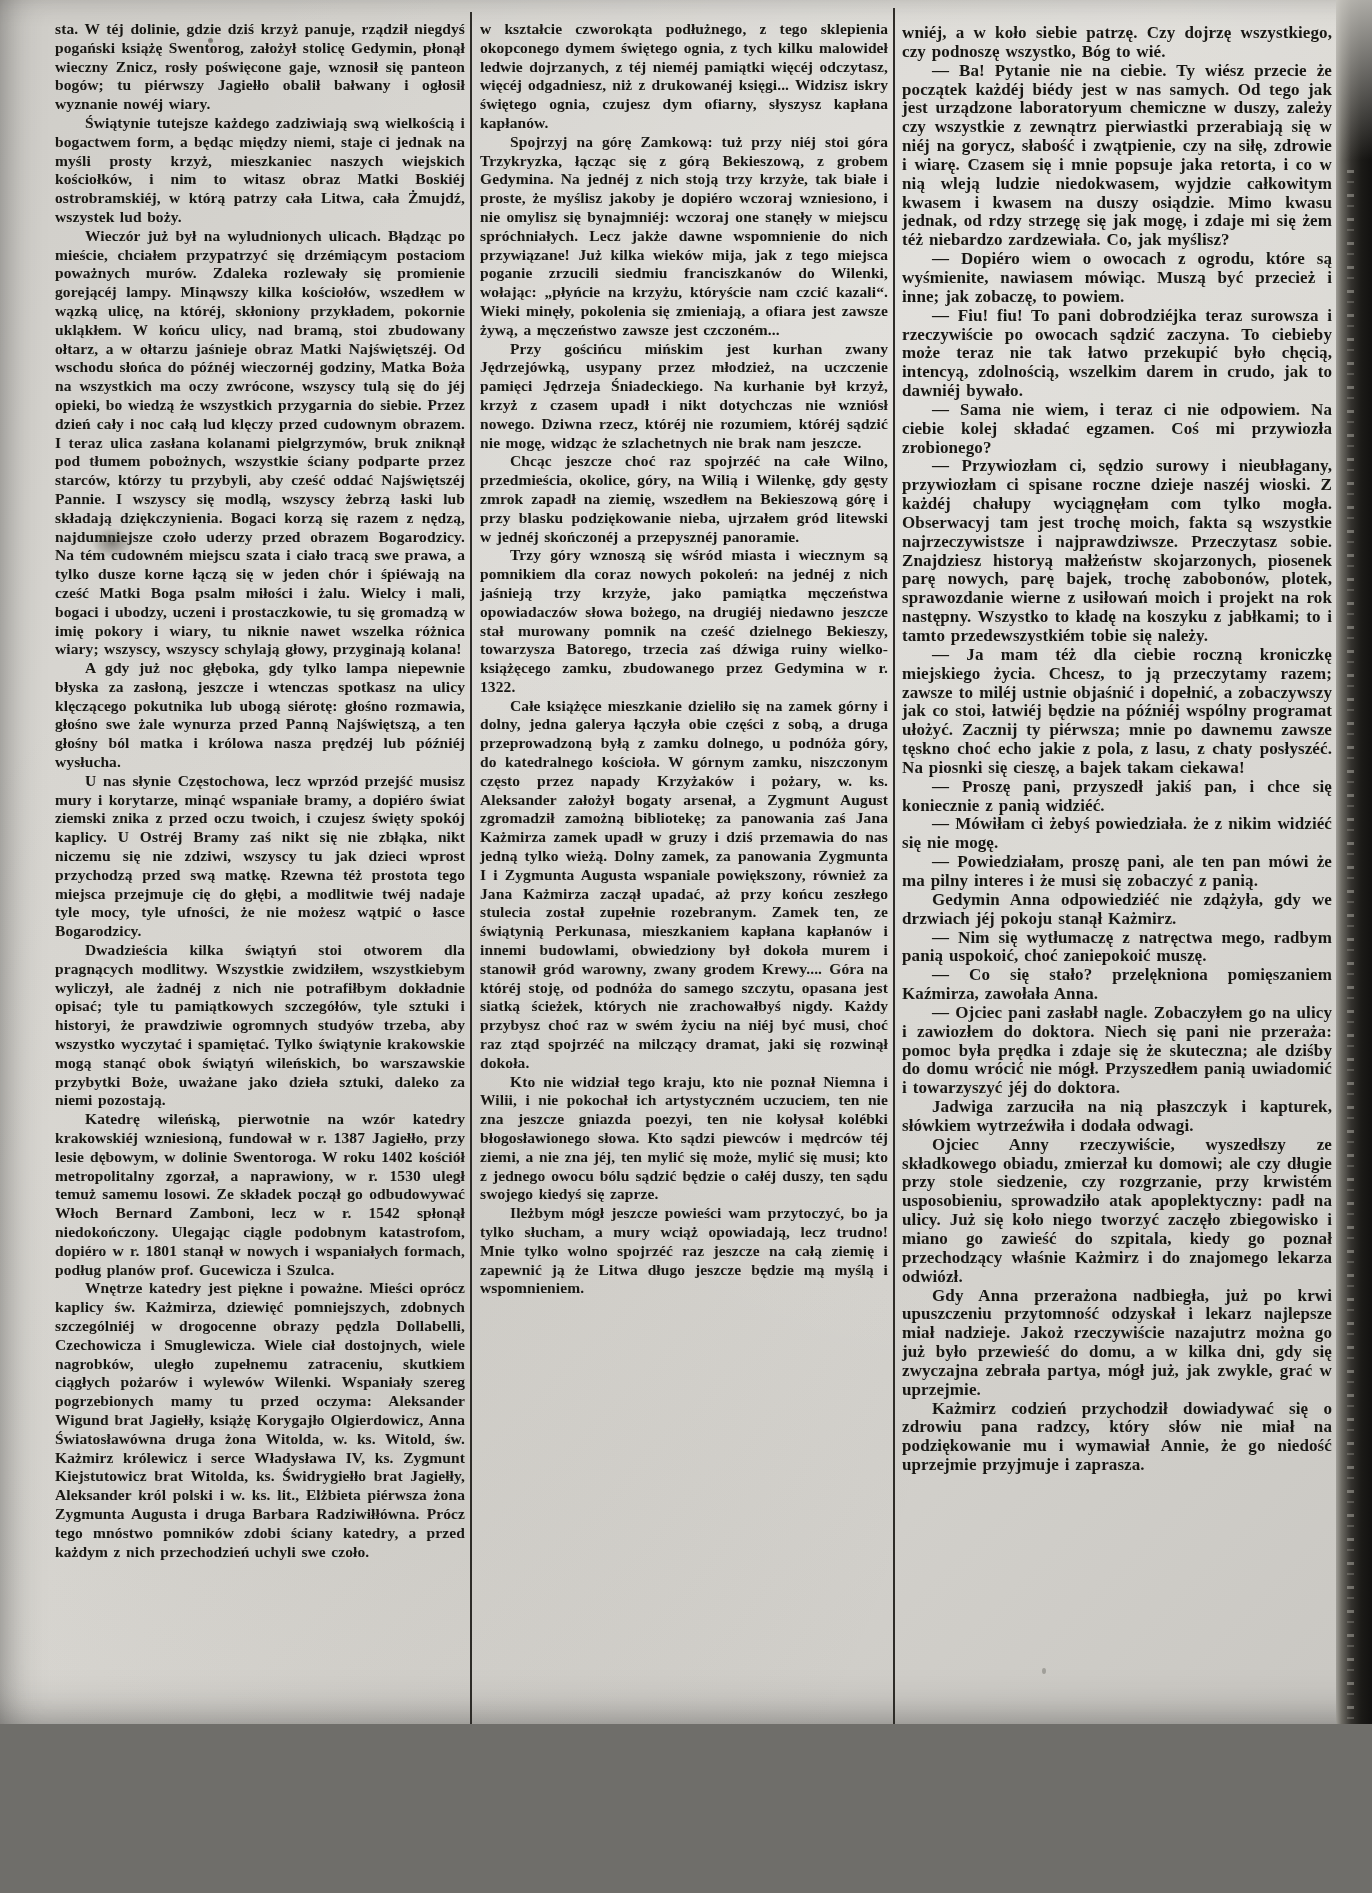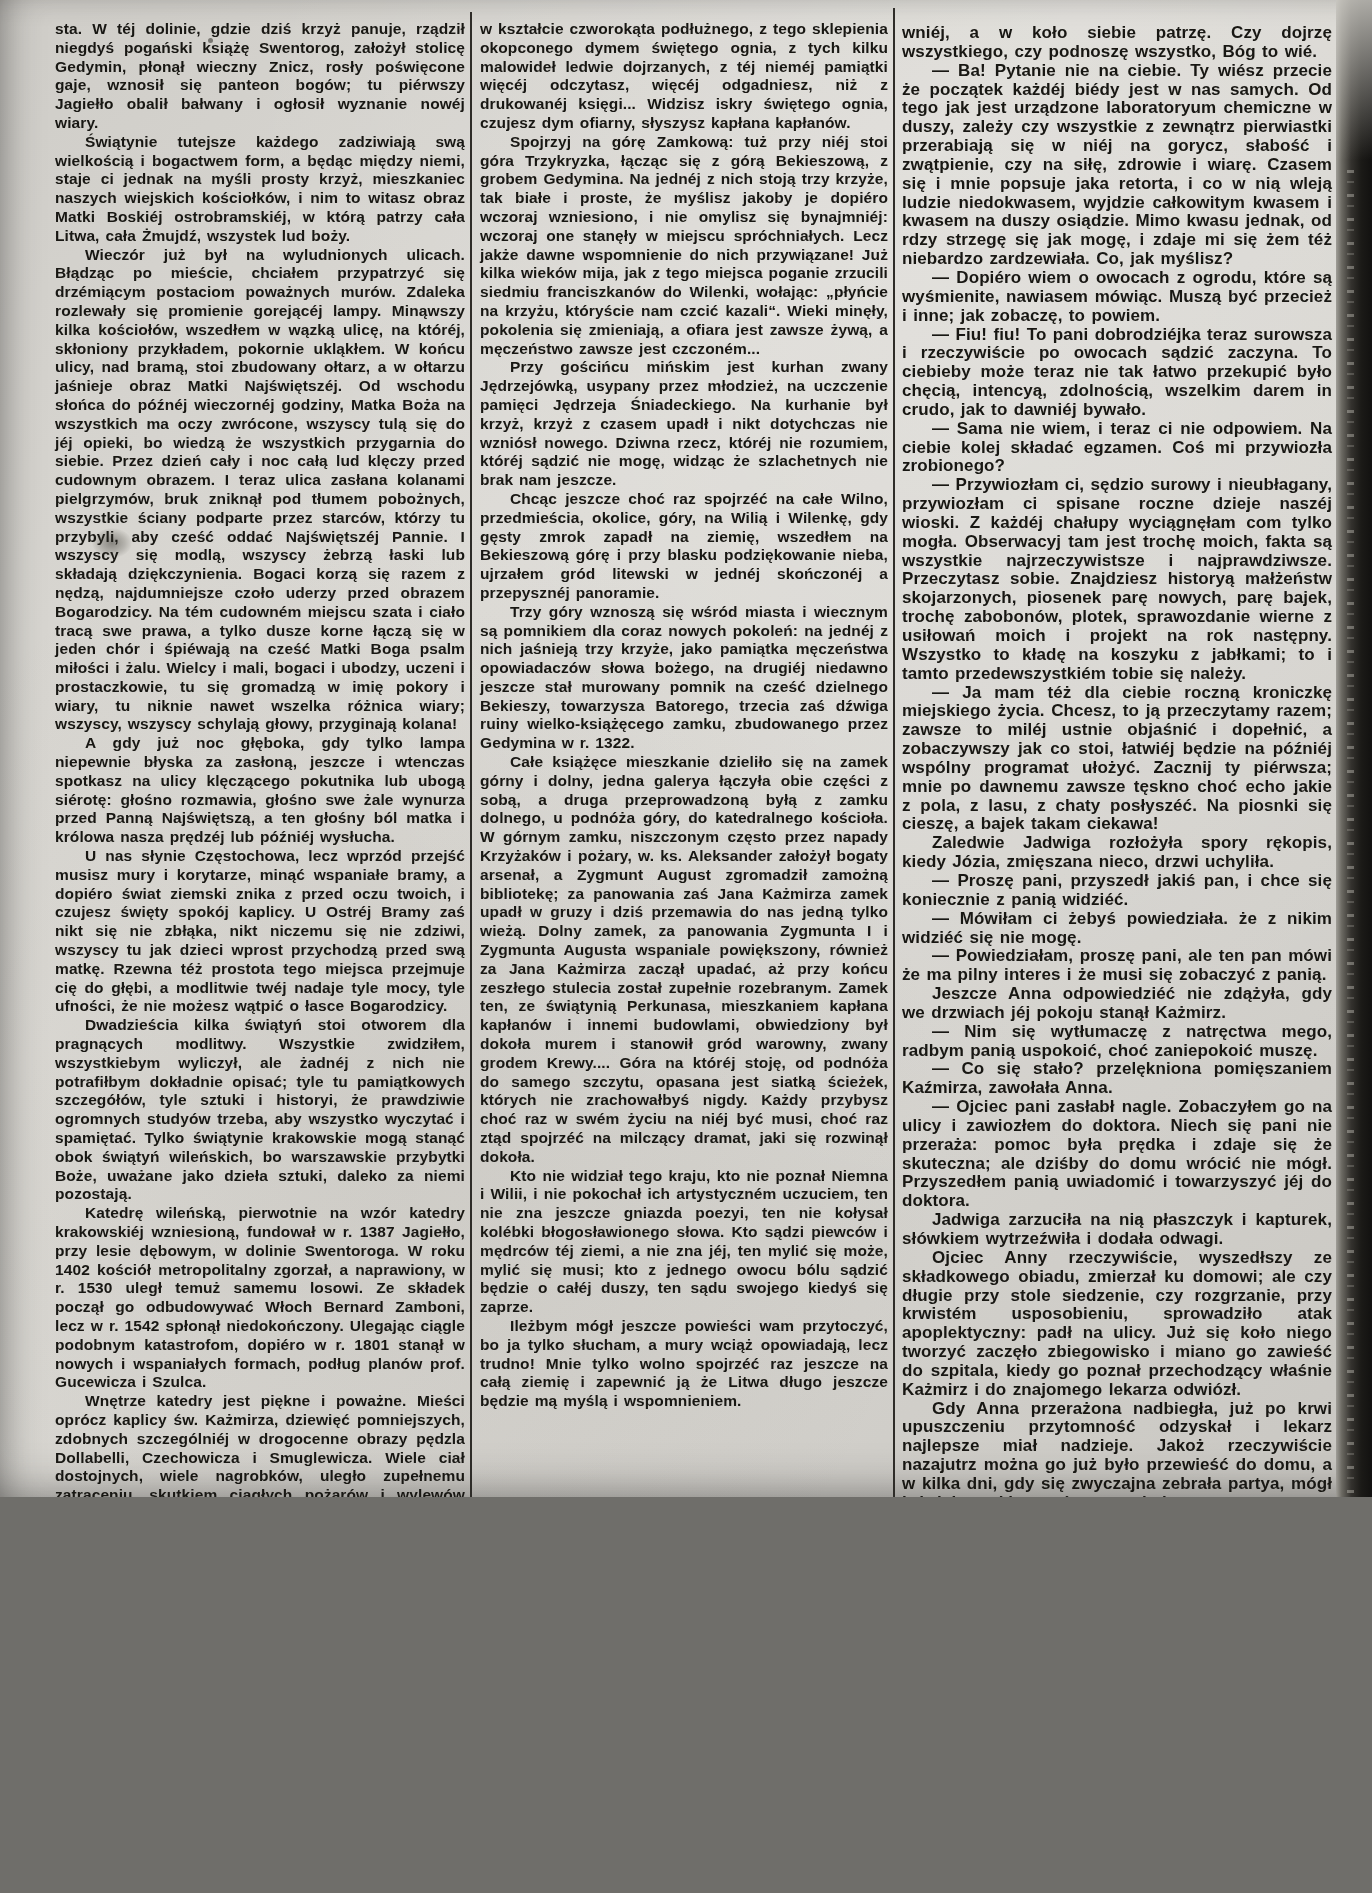--- a/index.html
+++ b/index.html
@@ -1,29 +1,29 @@
 <!DOCTYPE html>
 <html><head>
 <meta charset="utf-8">
 <style>
   html,body{margin:0;padding:0;background:#6f6e6a;}
   .page{
     position:relative;
-    width:1372px;height:1497px;
+    width:1372px;height:1724px;
     margin:0 auto;
     background:
       radial-gradient(ellipse at 28% 75%, rgba(110,105,95,0.10), transparent 40%),
       radial-gradient(ellipse at 70% 20%, rgba(255,255,255,0.18), transparent 55%),
       linear-gradient(135deg,#cfcdc8 0%,#dcdad5 38%,#d7d5d0 62%,#c9c7c2 100%);
     box-shadow:
       inset 28px 0 42px -26px rgba(0,0,0,.38),
       inset 0 -34px 46px -30px rgba(0,0,0,.34),
       inset 0 22px 34px -30px rgba(0,0,0,.22);
     overflow:hidden;
-    font-family:Liberation Sans, sans-serif;
+    font-family:Liberation Serif, serif;
     color:#181713;
   }
   .col{position:absolute;}
   .col p{
     margin:0;
     text-align:justify;
     text-indent:30px;
     font-weight:700;
     letter-spacing:.1px;
     word-spacing:1.5px;
@@ -101,25 +101,24 @@
   <div class="vrule vrule2"></div>
 
   <div class="col col3">
       <p>wniéj, a w koło siebie patrzę. Czy dojrzę wszystkiego, czy podnoszę wszystko, Bóg to wié.</p>
       <p>— Ba! Pytanie nie na ciebie. Ty wiész przecie że początek każdéj biédy jest w nas samych. Od tego jak jest urządzone laboratoryum chemiczne w duszy, zależy czy wszystkie z zewnątrz pierwiastki przerabiają się w niéj na gorycz, słabość i zwątpienie, czy na siłę, zdrowie i wiarę. Czasem się i mnie popsuje jaka retorta, i co w nią wleją ludzie niedokwasem, wyjdzie całkowitym kwasem i kwasem na duszy osiądzie. Mimo kwasu jednak, od rdzy strzegę się jak mogę, i zdaje mi się żem téż niebardzo zardzewiała. Co, jak myślisz?</p>
       <p>— Dopiéro wiem o owocach z ogrodu, które są wyśmienite, nawiasem mówiąc. Muszą być przecież i inne; jak zobaczę, to powiem.</p>
       <p>— Fiu! fiu! To pani dobrodziéjka teraz surowsza i rzeczywiście po owocach sądzić zaczyna. To ciebieby może teraz nie tak łatwo przekupić było chęcią, intencyą, zdolnością, wszelkim darem in crudo, jak to dawniéj bywało.</p>
       <p>— Sama nie wiem, i teraz ci nie odpowiem. Na ciebie kolej składać egzamen. Coś mi przywiozła zrobionego?</p>
       <p>— Przywiozłam ci, sędzio surowy i nieubłagany, przywiozłam ci spisane roczne dzieje naszéj wioski. Z każdéj chałupy wyciągnęłam com tylko mogła. Obserwacyj tam jest trochę moich, fakta są wszystkie najrzeczywistsze i najprawdziwsze. Przeczytasz sobie. Znajdziesz historyą małżeństw skojarzonych, piosenek parę nowych, parę bajek, trochę zabobonów, plotek, sprawozdanie wierne z usiłowań moich i projekt na rok następny. Wszystko to kładę na koszyku z jabłkami; to i tamto przedewszystkiém tobie się należy.</p>
       <p>— Ja mam téż dla ciebie roczną kroniczkę miejskiego życia. Chcesz, to ją przeczytamy razem; zawsze to miléj ustnie objaśnić i dopełnić, a zobaczywszy jak co stoi, łatwiéj będzie na późniéj wspólny programat ułożyć. Zacznij ty piérwsza; mnie po dawnemu zawsze tęskno choć echo jakie z pola, z lasu, z chaty posłyszéć. Na piosnki się cieszę, a bajek takam ciekawa!</p>
-      <p>Zaledwie Jadwiga rozłożyła spory rękopis, kiedy Józia, zmięszana nieco, drzwi uchyliła.</p>
       <p>— Proszę pani, przyszedł jakiś pan, i chce się koniecznie z panią widziéć.</p>
       <p>— Mówiłam ci żebyś powiedziała. że z nikim widziéć się nie mogę.</p>
       <p>— Powiedziałam, proszę pani, ale ten pan mówi że ma pilny interes i że musi się zobaczyć z panią.</p>
-      <p>Jeszcze Anna odpowiedziéć nie zdążyła, gdy we drzwiach jéj pokoju stanął Każmirz.</p>
+      <p>Gedymin Anna odpowiedziéć nie zdążyła, gdy we drzwiach jéj pokoju stanął Każmirz.</p>
       <p>— Nim się wytłumaczę z natręctwa mego, radbym panią uspokoić, choć zaniepokoić muszę.</p>
       <p>— Co się stało? przelękniona pomięszaniem Kaźmirza, zawołała Anna.</p>
       <p>— Ojciec pani zasłabł nagle. Zobaczyłem go na ulicy i zawiozłem do doktora. Niech się pani nie przeraża: pomoc była prędka i zdaje się że skuteczna; ale dziśby do domu wrócić nie mógł. Przyszedłem panią uwiadomić i towarzyszyć jéj do doktora.</p>
       <p>Jadwiga zarzuciła na nią płaszczyk i kapturek, słówkiem wytrzeźwiła i dodała odwagi.</p>
       <p>Ojciec Anny rzeczywiście, wyszedłszy ze składkowego obiadu, zmierzał ku domowi; ale czy długie przy stole siedzenie, czy rozgrzanie, przy krwistém usposobieniu, sprowadziło atak apoplektyczny: padł na ulicy. Już się koło niego tworzyć zaczęło zbiegowisko i miano go zawieść do szpitala, kiedy go poznał przechodzący właśnie Każmirz i do znajomego lekarza odwiózł.</p>
       <p>Gdy Anna przerażona nadbiegła, już po krwi upuszczeniu przytomność odzyskał i lekarz najlepsze miał nadzieje. Jakoż rzeczywiście nazajutrz można go już było przewieść do domu, a w kilka dni, gdy się zwyczajna zebrała partya, mógł już, jak zwykle, grać w uprzejmie.</p>
       <p>Każmirz codzień przychodził dowiadywać się o zdrowiu pana radzcy, który słów nie miał na podziękowanie mu i wymawiał Annie, że go niedość uprzejmie przyjmuje i zaprasza.</p>
     </div>
 
   <div class="binding-band"></div>

